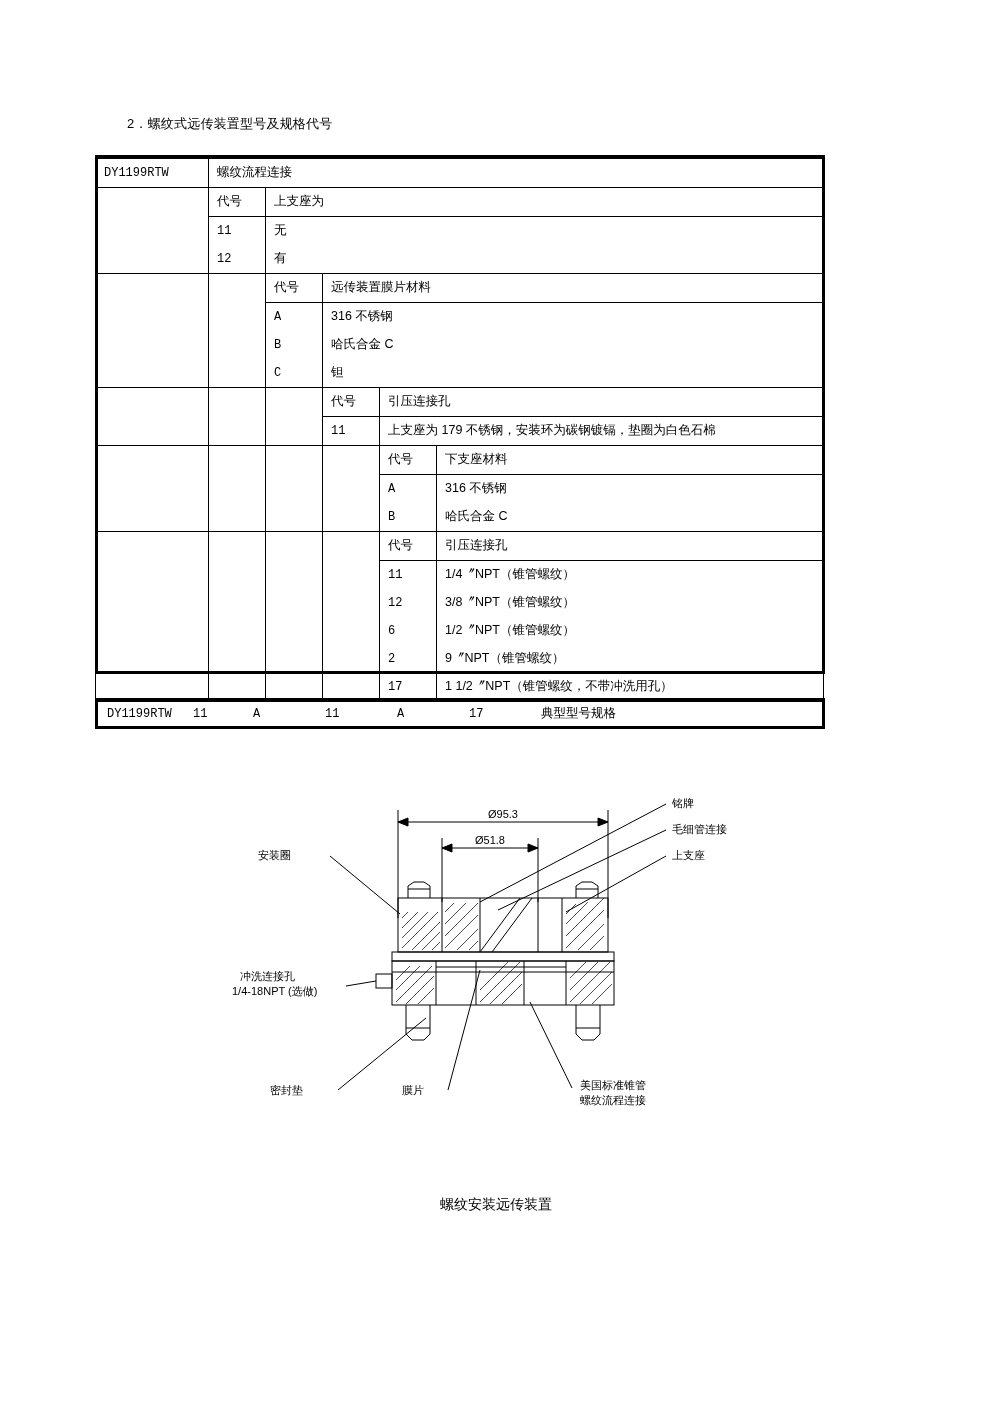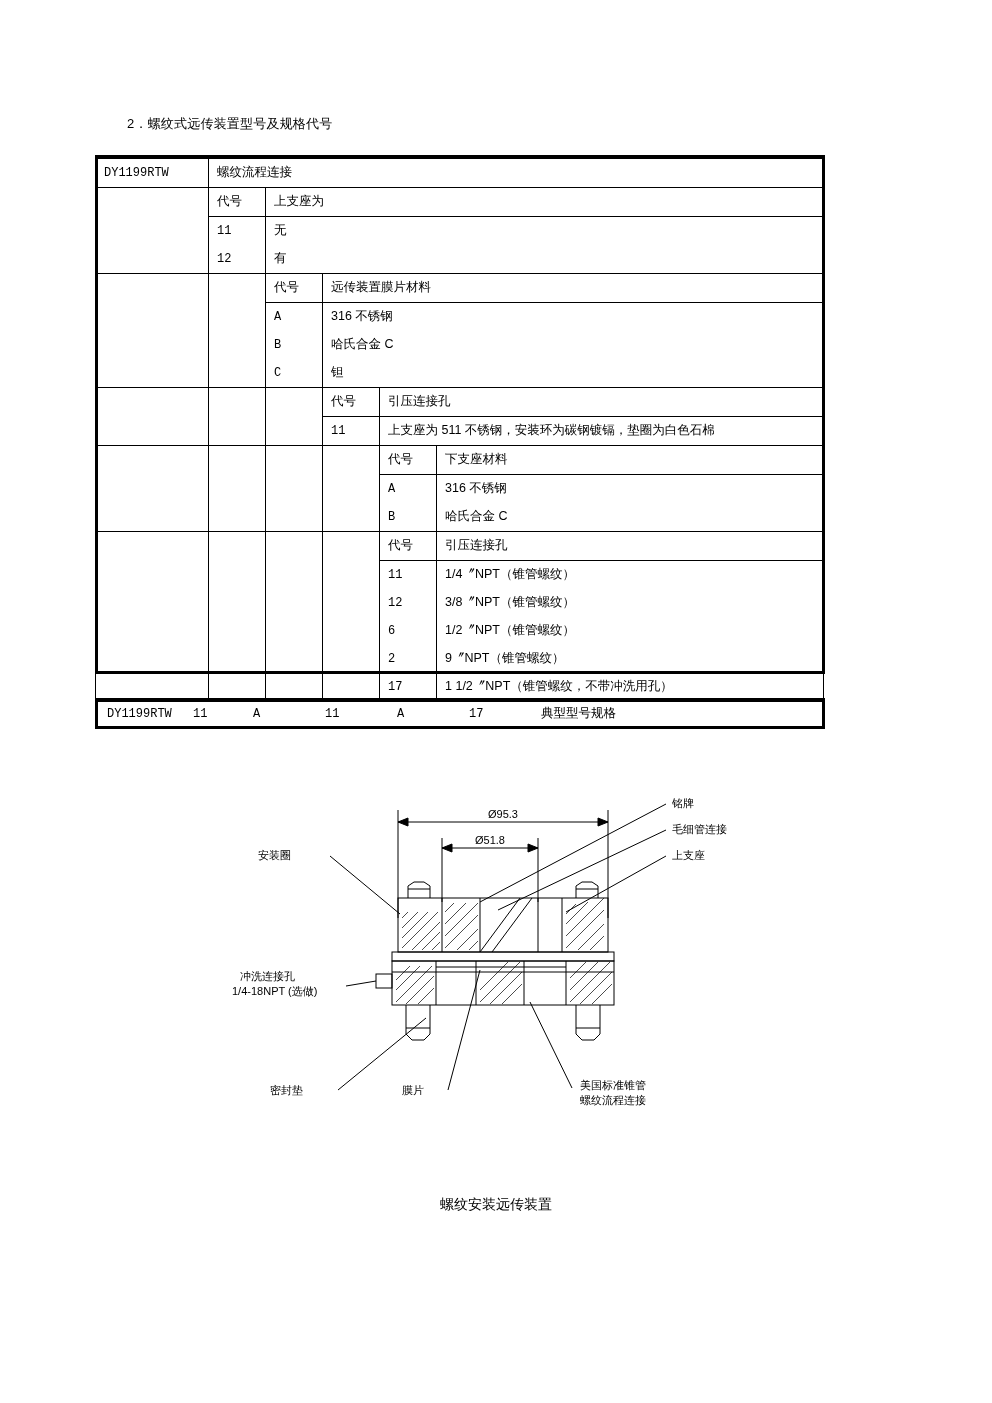--- a/index.html
+++ b/index.html
@@ -215,21 +215,21 @@
 
       <tr>
         <td rowspan="2" class="blank"></td>
         <td rowspan="2" class="blank"></td>
         <td rowspan="2" class="blank"></td>
         <td>代号</td>
         <td colspan="2">引压连接孔</td>
       </tr>
       <tr>
         <td class="mono">11</td>
-        <td colspan="2">上支座为 511 不锈钢，安装环为碳钢镀镉，垫圈为白色石棉</td>
+        <td colspan="2">上支座为 179 不锈钢，安装环为碳钢镀镉，垫圈为白色石棉</td>
       </tr>
 
       <tr>
         <td rowspan="3" class="blank"></td>
         <td rowspan="3" class="blank"></td>
         <td rowspan="3" class="blank"></td>
         <td rowspan="3" class="blank"></td>
         <td>代号</td>
         <td>下支座材料</td>
       </tr>

